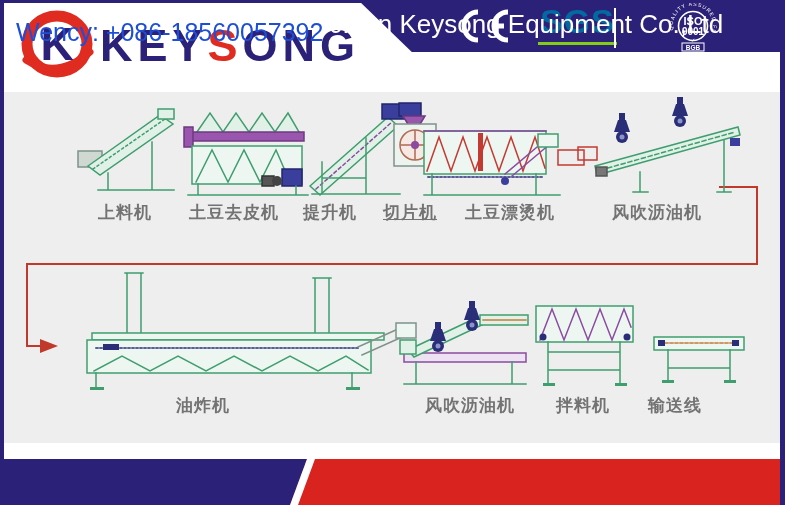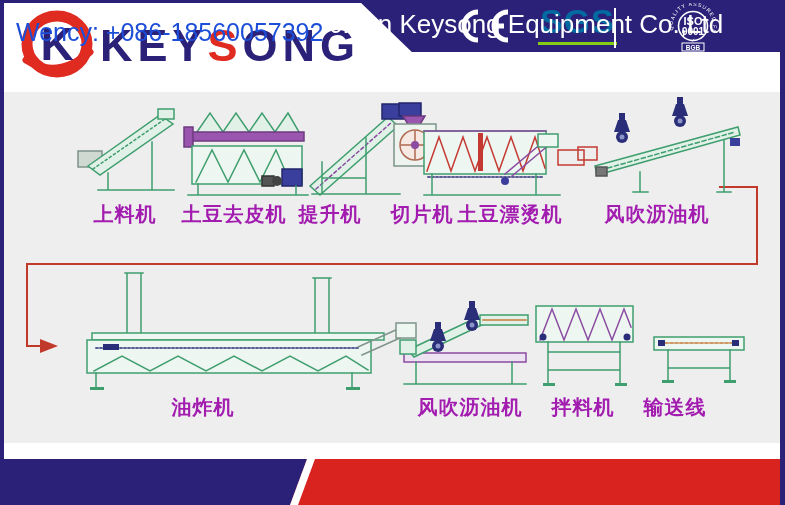--- a/index.html
+++ b/index.html
@@ -16,22 +16,22 @@
              font-family:"Liberation Sans",sans-serif;}
   .logo-text .red{color:#e02b20;}
   .cert-banner{position:absolute;left:358px;top:0;width:427px;height:52px;background:#2b2178;
                clip-path:polygon(0 0,100% 0,100% 100%,12.6% 100%);z-index:5;}
   .sgs{position:absolute;left:538px;top:2px;color:#0369a1;font-weight:bold;font-size:34px;
        letter-spacing:1px;border-bottom:3px solid #84cc16;padding:0 2px 1px 2px;z-index:6;}
   .sgs-tick{position:absolute;left:614px;top:8px;width:2px;height:40px;background:#ffffff;z-index:6;}
   
   .diagram-bg{position:absolute;left:4px;top:92px;width:776px;height:351px;background:#efeeef;}
   .machines-svg{position:absolute;left:0;top:0;width:785px;height:505px;z-index:2;}
-  .mlabel{position:absolute;transform:translateX(-50%);font-weight:bold;font-size:20px;
-          color:#a21caf;white-space:nowrap;z-index:3;letter-spacing:1px;}
+  .mlabel{position:absolute;transform:translateX(-50%);font-weight:bold;font-size:17px;
+          color:#737373;white-space:nowrap;z-index:3;letter-spacing:1px;}
   
   .footer{position:absolute;left:0;top:459px;width:785px;height:46px;background:#d8231f;z-index:10;}
   .footer-navy{position:absolute;left:0;top:0;width:307px;height:46px;background:#2b2178;
                clip-path:polygon(0 0,100% 0,calc(100% - 17px) 100%,0 100%);}
   .footer-gap{position:absolute;left:290px;top:0;width:26px;height:46px;background:#ffffff;
               clip-path:polygon(17px 0,25px 0,8px 100%,0 100%);}
   .footer-contact{position:absolute;left:16px;top:8px;height:46px;line-height:48px;color:#1d4ed8;
                   font-size:25px;z-index:11;}
   .footer-company{position:absolute;left:330px;top:0;height:46px;line-height:48px;color:#ffffff;
                   font-size:26px;z-index:11;}
@@ -204,21 +204,21 @@
       <rect x="732" y="340" width="7" height="6" fill="#2a2d78"></rect>
       <path d="M668 350 V380 M730 350 V380 M668 368 H730" stroke="#3f9e6e" fill="none"></path>
       <rect x="662" y="380" width="12" height="3" fill="#3f9e6e"></rect>
       <rect x="724" y="380" width="12" height="3" fill="#3f9e6e"></rect>
     </g>
   </svg>
 
   <div class="mlabel" style="left:125px;top:201px;">上料机</div>
   <div class="mlabel" style="left:234px;top:201px;">土豆去皮机</div>
   <div class="mlabel" style="left:330px;top:201px;">提升机</div>
-  <div class="mlabel" style="left:422px;top:201px;">切片机</div>
+  <div class="mlabel" style="left:410px;top:201px;text-decoration:underline;">切片机</div>
   <div class="mlabel" style="left:510px;top:201px;">土豆漂烫机</div>
   <div class="mlabel" style="left:657px;top:201px;">风吹沥油机</div>
   <div class="mlabel" style="left:203px;top:394px;">油炸机</div>
   <div class="mlabel" style="left:470px;top:394px;">风吹沥油机</div>
   <div class="mlabel" style="left:583px;top:394px;">拌料机</div>
   <div class="mlabel" style="left:675px;top:394px;">输送线</div>
 
   <div class="footer">
     <div class="footer-navy"></div>
     <div class="footer-gap"></div>

